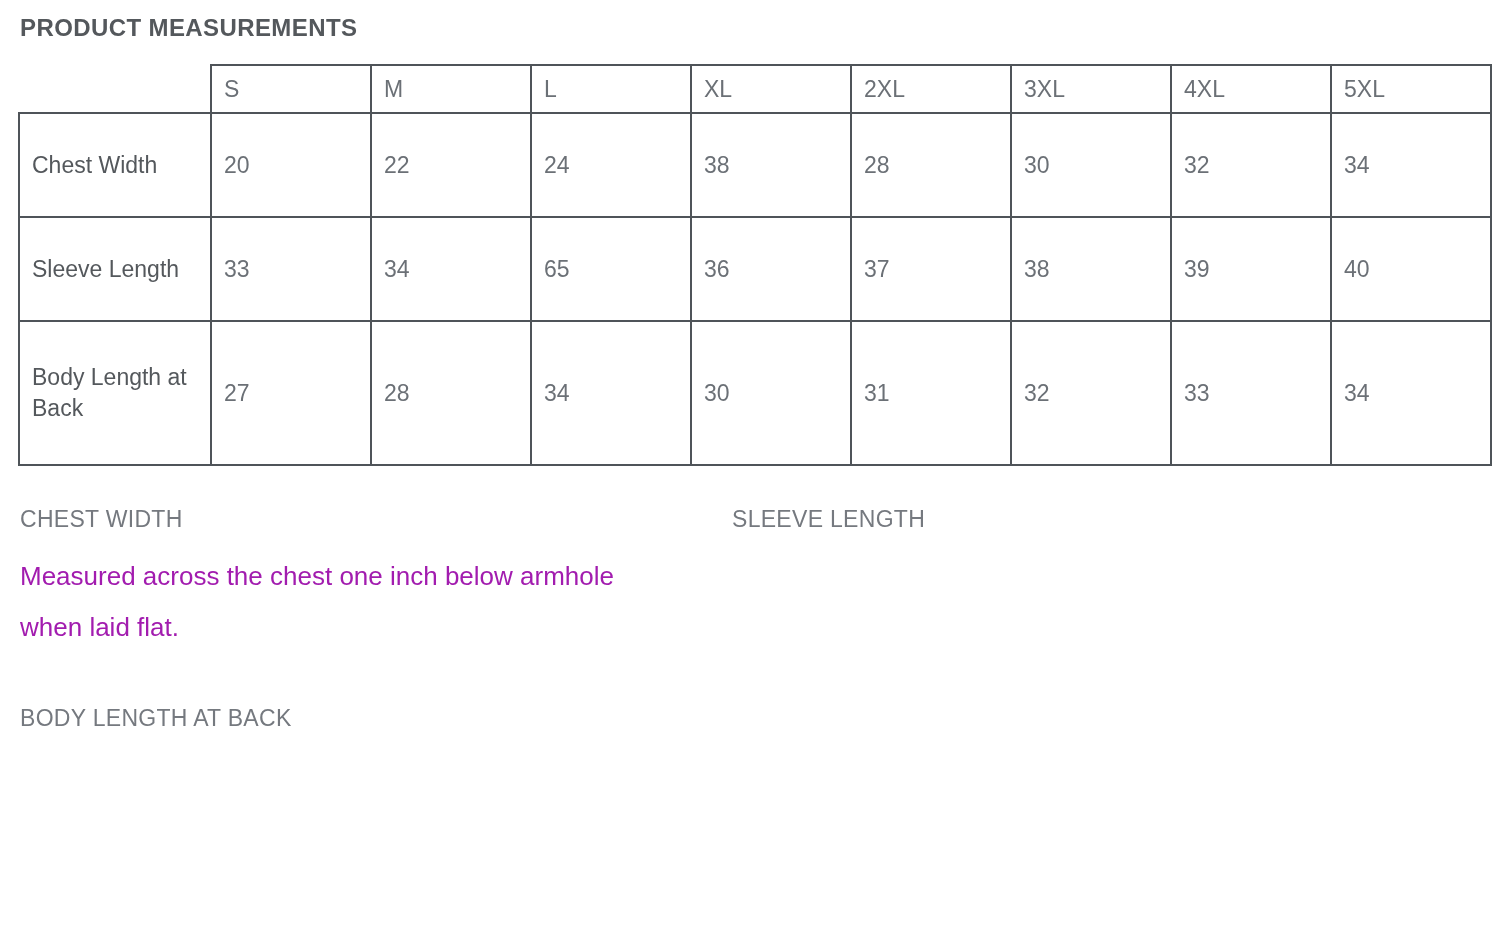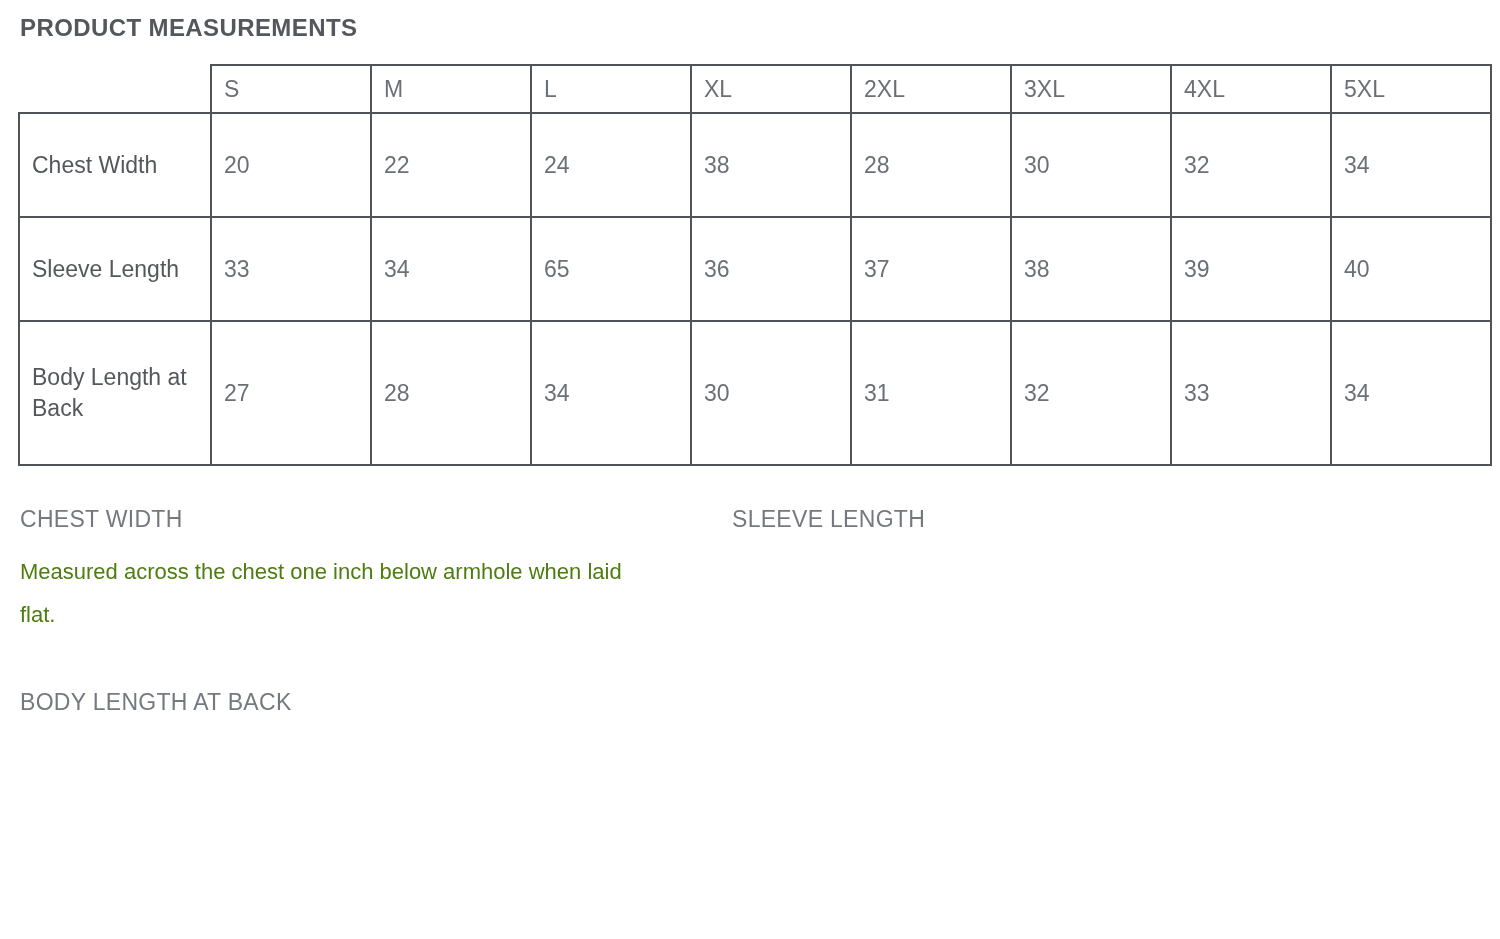--- a/index.html
+++ b/index.html
@@ -86,22 +86,22 @@
     padding-right: 30px;
   }
   .note + .note { margin-left: 0; }
   .note-title {
     font-size: 23px;
     letter-spacing: 0.3px;
     color: #75797f;
     margin-bottom: 18px;
   }
   .note-body {
-    font-size: 22px;
-    color: #4d7c0f;
+    font-size: 26px;
+    color: #a21caf;
     line-height: 1.95;
     max-width: 640px;
   }
   .notes-row.second { margin-top: 52px; }
 </style>
 </head>
 <body>
 
 <div class="page">
 

